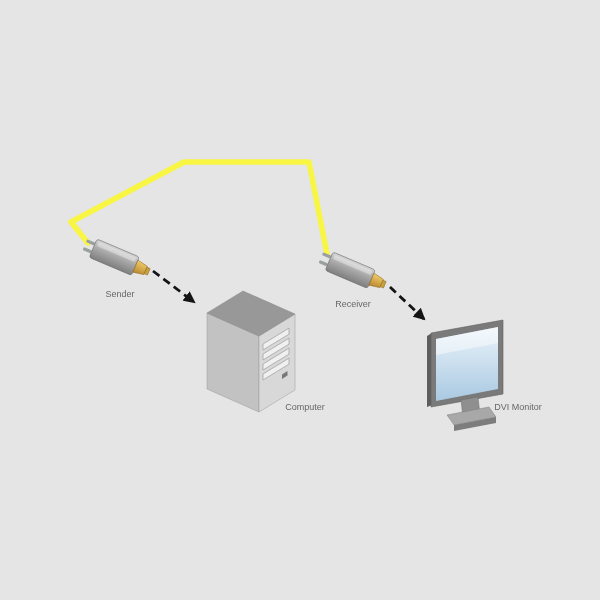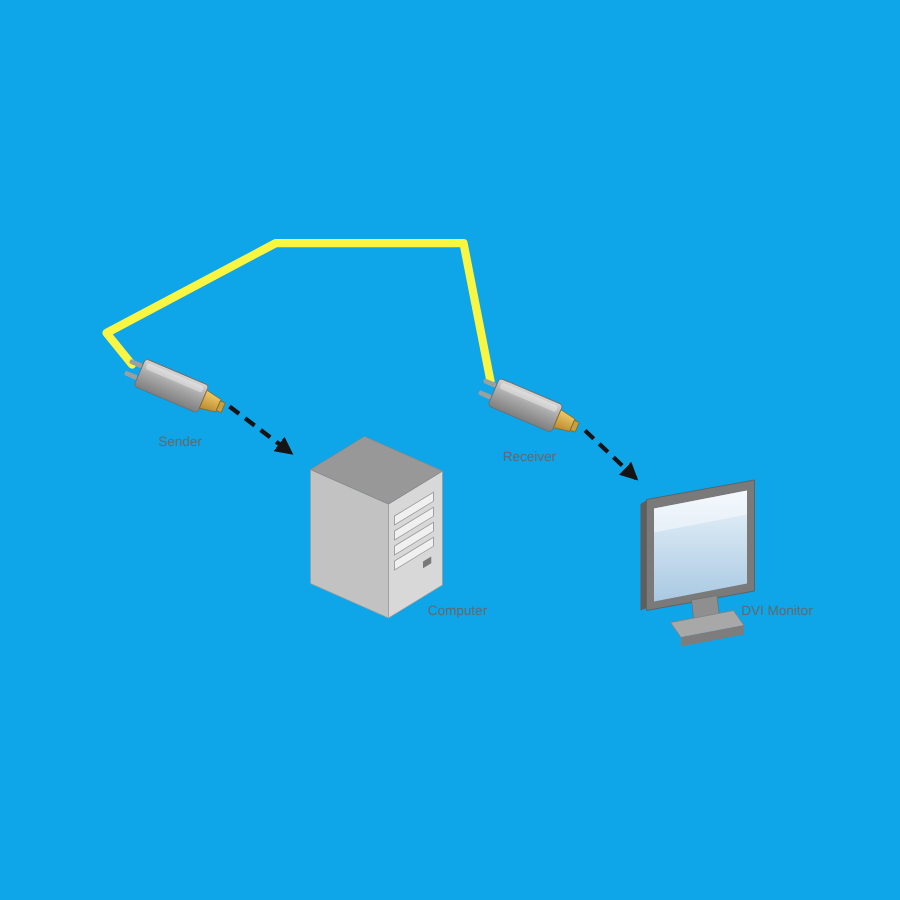--- a/index.html
+++ b/index.html
@@ -7,21 +7,21 @@
     padding: 0;
     width: 600px;
     height: 600px;
     background: #ffffff;
     font-family: "Liberation Sans", sans-serif;
   }
   .stage {
     position: relative;
     width: 600px;
     height: 600px;
-    background: #0ea5e9;
+    background: #e5e5e5;
     overflow: hidden;
   }
   svg text {
     font-family: "Liberation Sans", sans-serif;
     font-size: 9px;
     fill: #676767;
   }
 </style>
 </head>
 <body>

